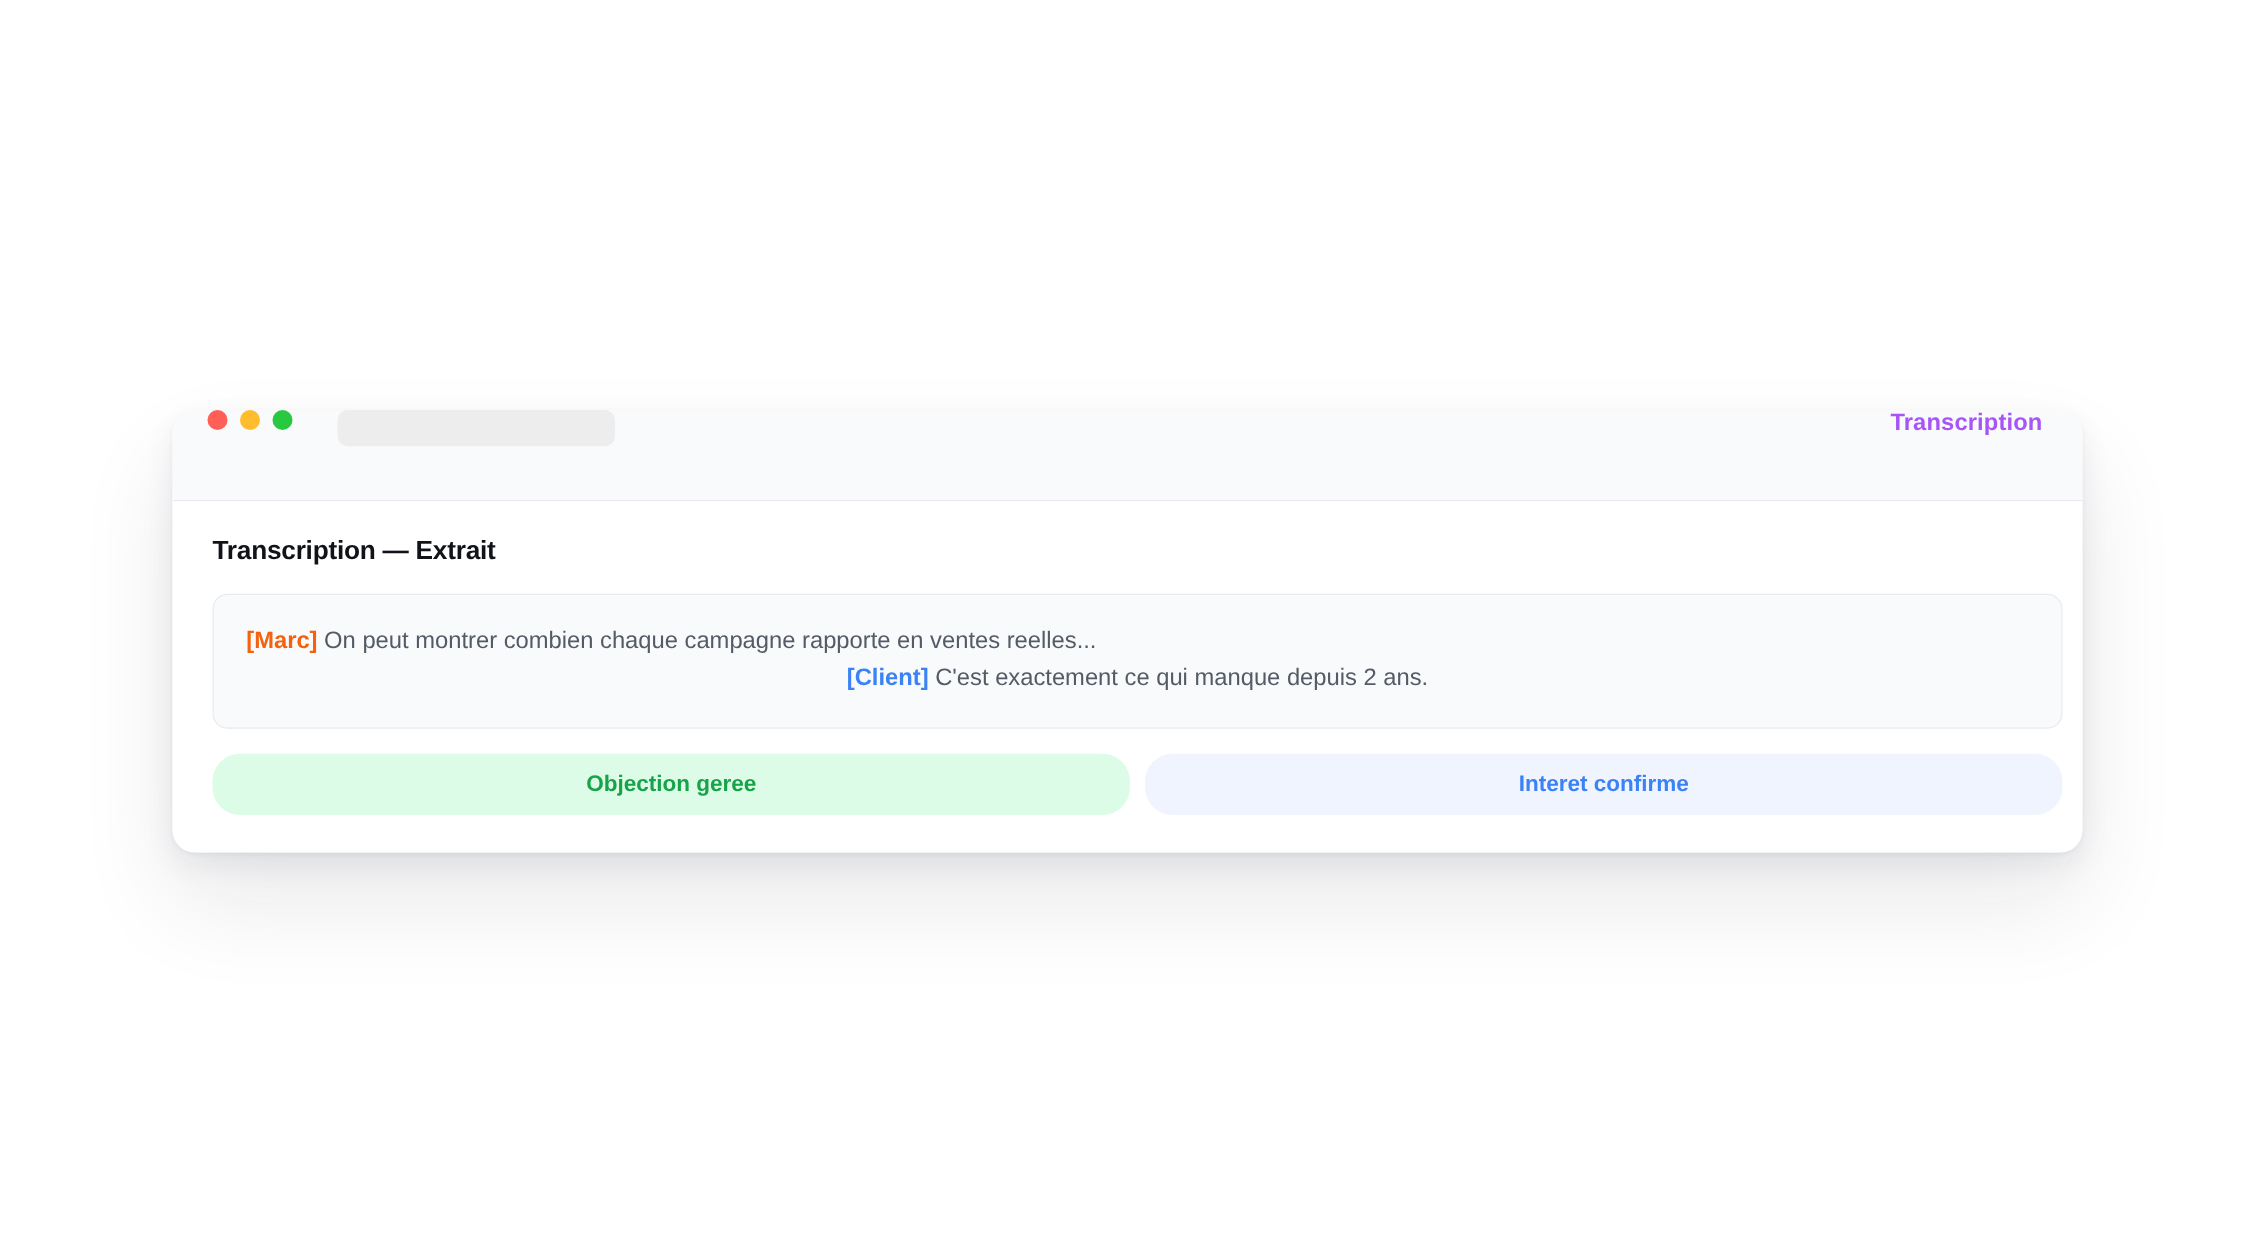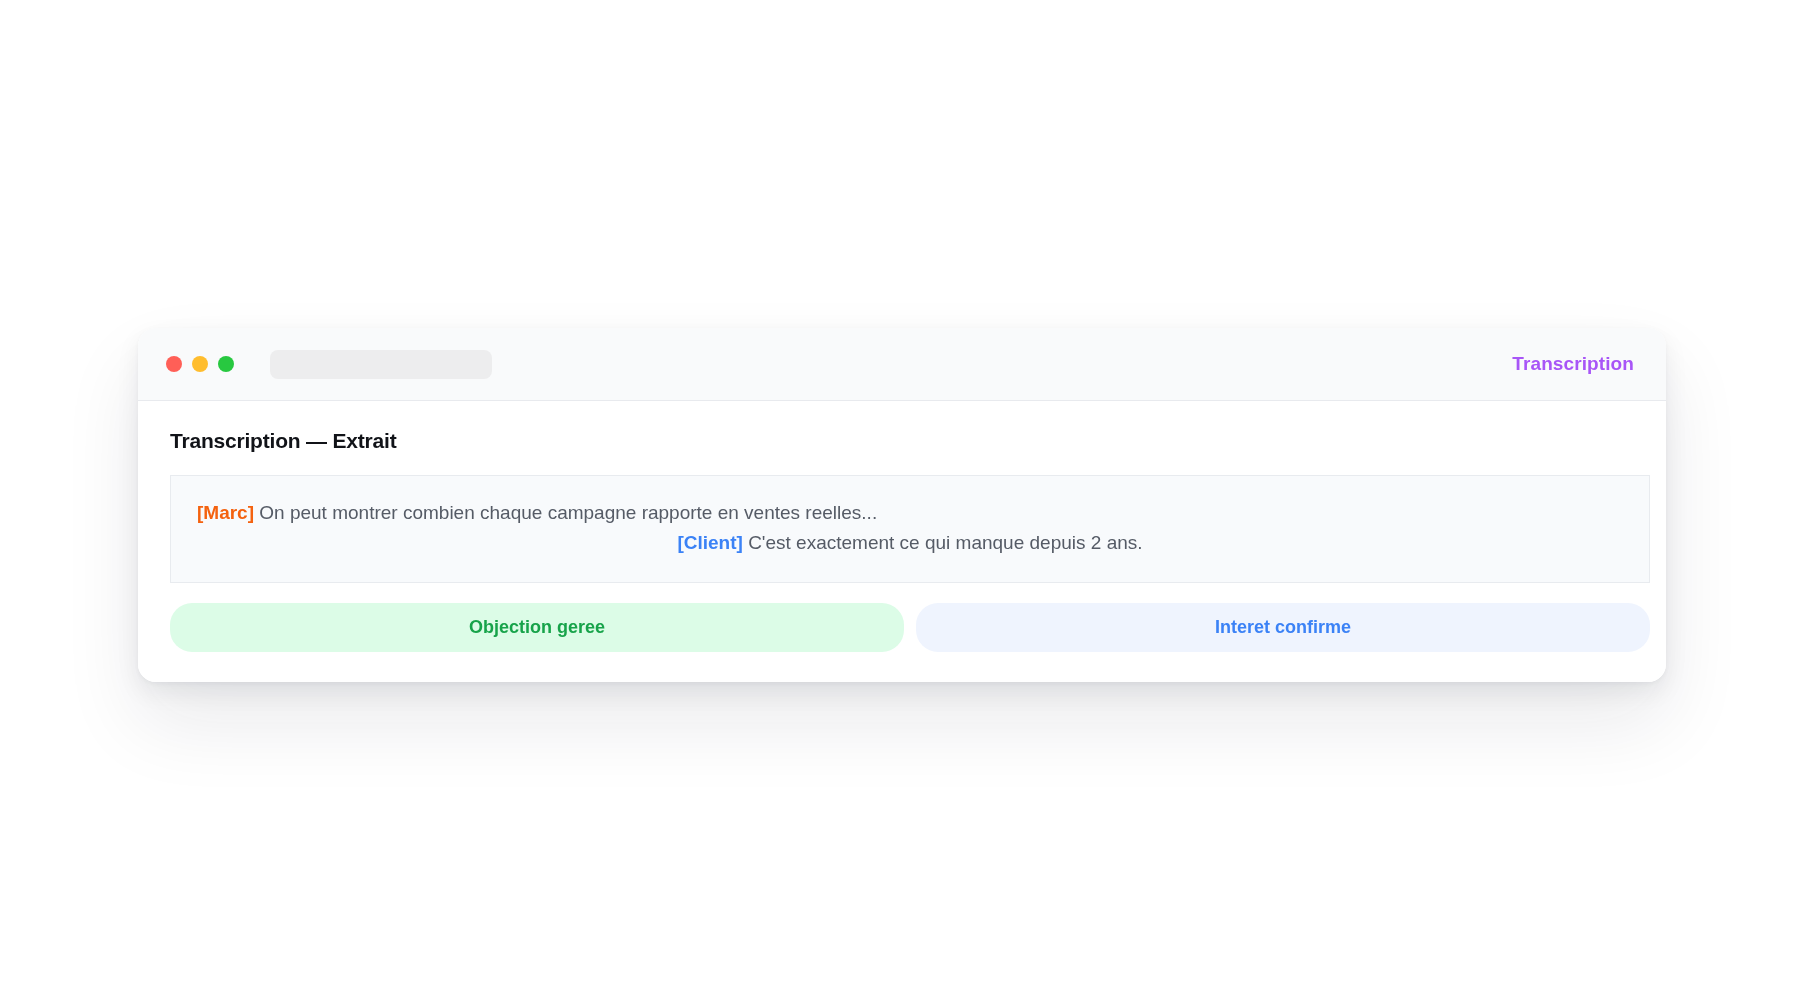--- a/index.html
+++ b/index.html
@@ -29,21 +29,21 @@
       0 40px 80px rgba(17,24,39,0.09);
     overflow: hidden;
   }
 
   
   #title-bar {
     height: 73px;
     background: #f9fafb;
     border-bottom: 1px solid #e8eaee;
     display: flex;
-    align-items: center;
+    align-items: flex-start;
     padding: 0 32px 0 28px;
     box-sizing: border-box;
   }
   .traffic-lights {
     display: flex;
     align-items: center;
     gap: 10px;
     flex: 0 0 auto;
   }
   .dot {
@@ -85,21 +85,21 @@
     font-weight: bold;
     color: #111318;
     margin: 0 0 22px 0;
     letter-spacing: -0.2px;
   }
 
   
   #transcript-box {
     border: 1px solid #e8ebef;
     background: #f8fafc;
-    border-radius: 0;
+    border-radius: 12px;
     padding: 22px 26px 24px 26px;
   }
   .transcript-line {
     font-size: 19px;
     line-height: 30px;
     color: #555b66;
     white-space: nowrap;
   }
   .transcript-line + .transcript-line {
     margin-top: 0px;

